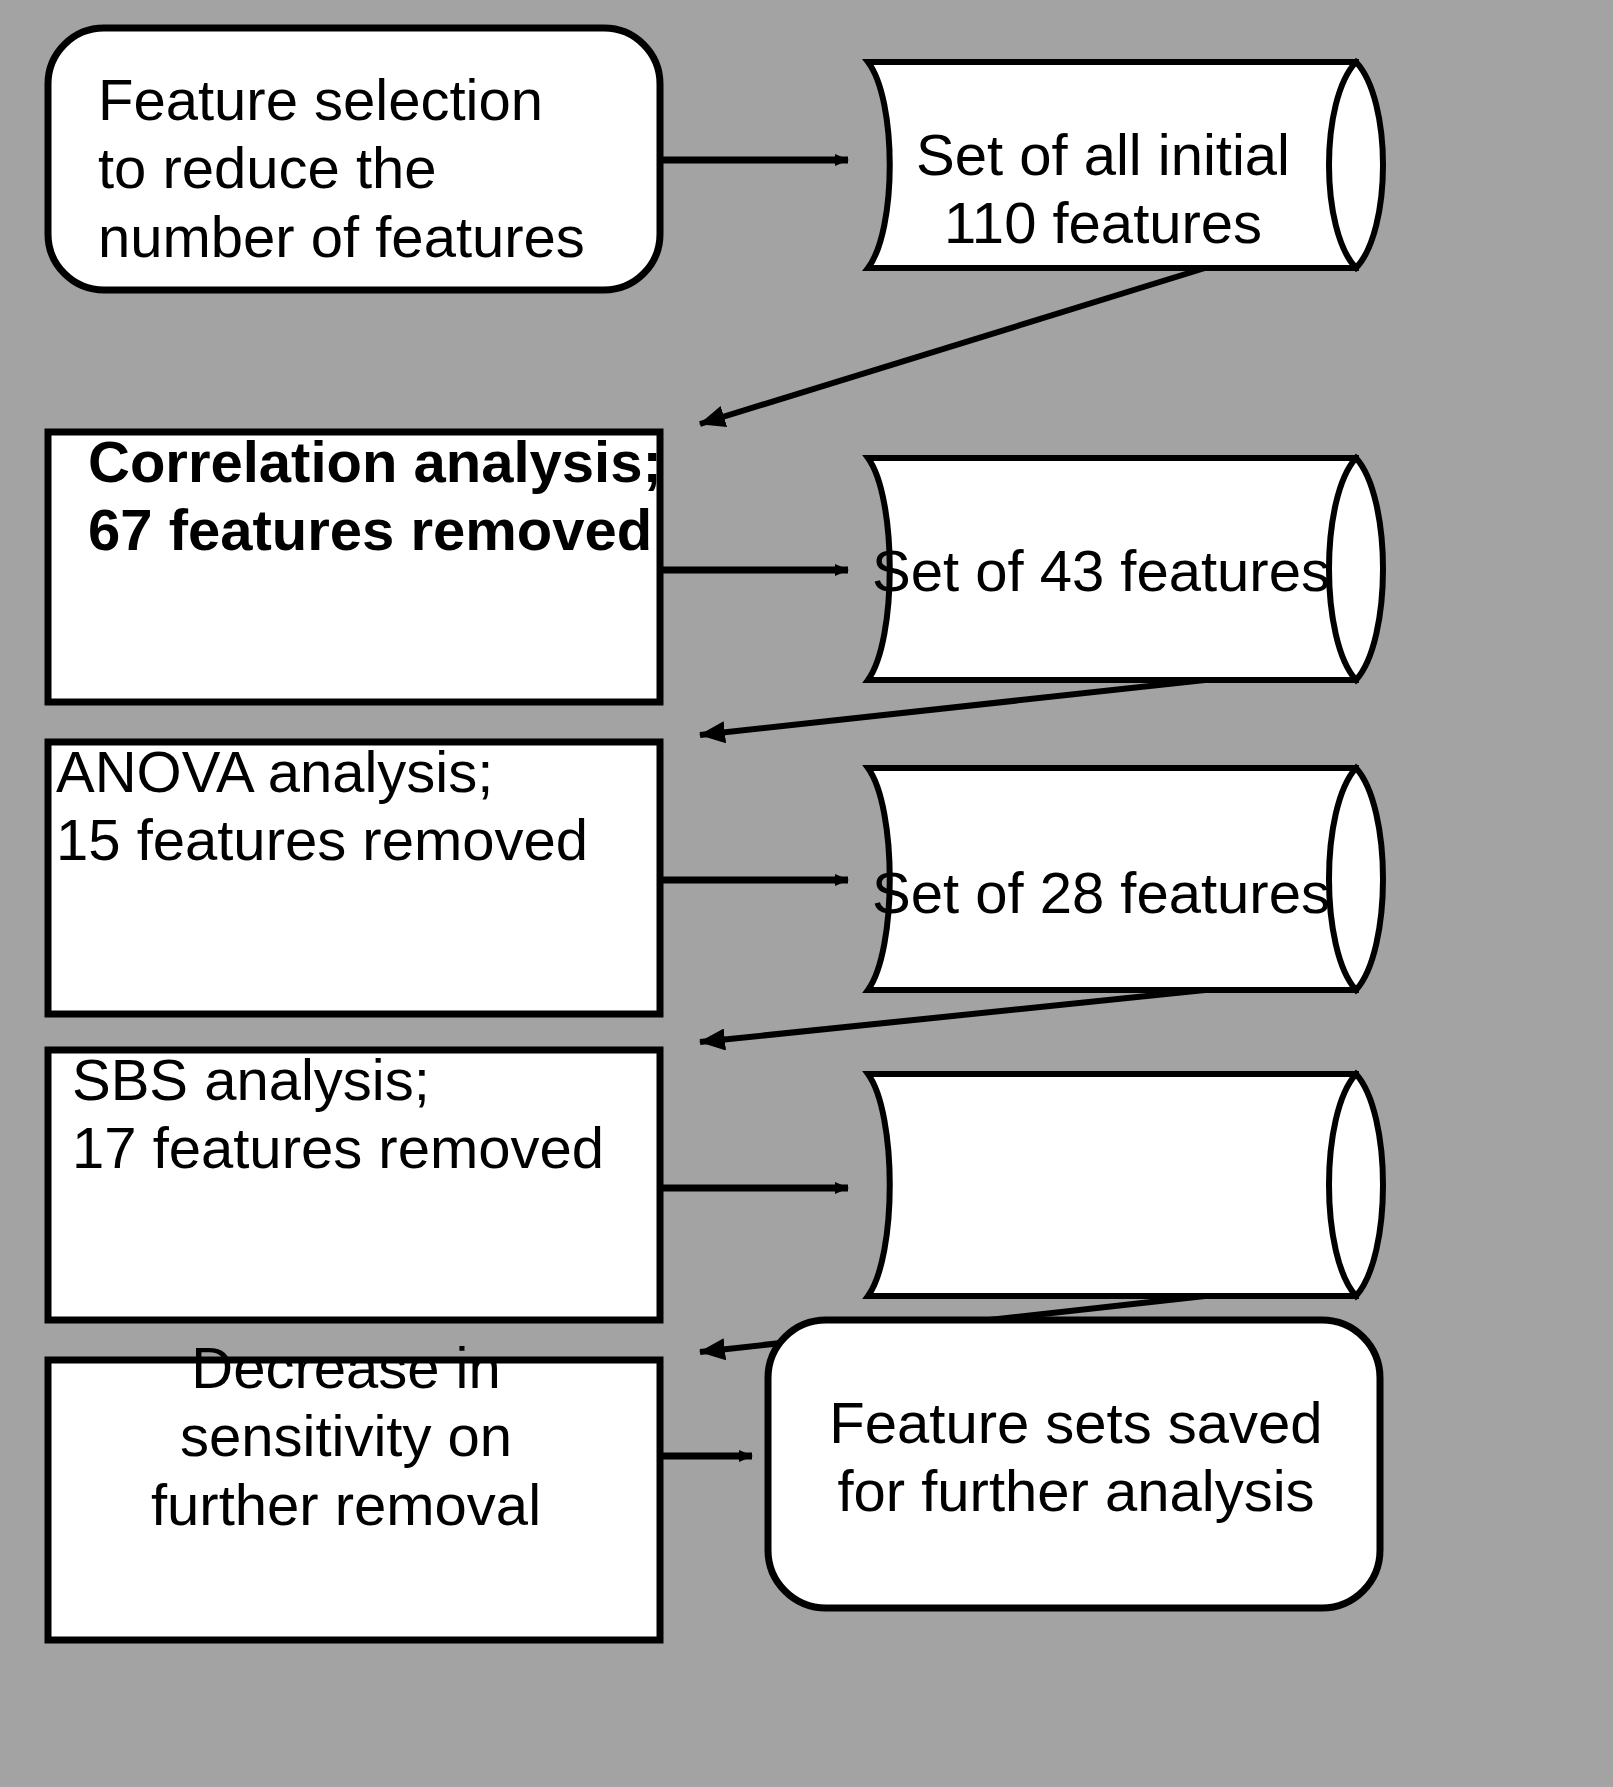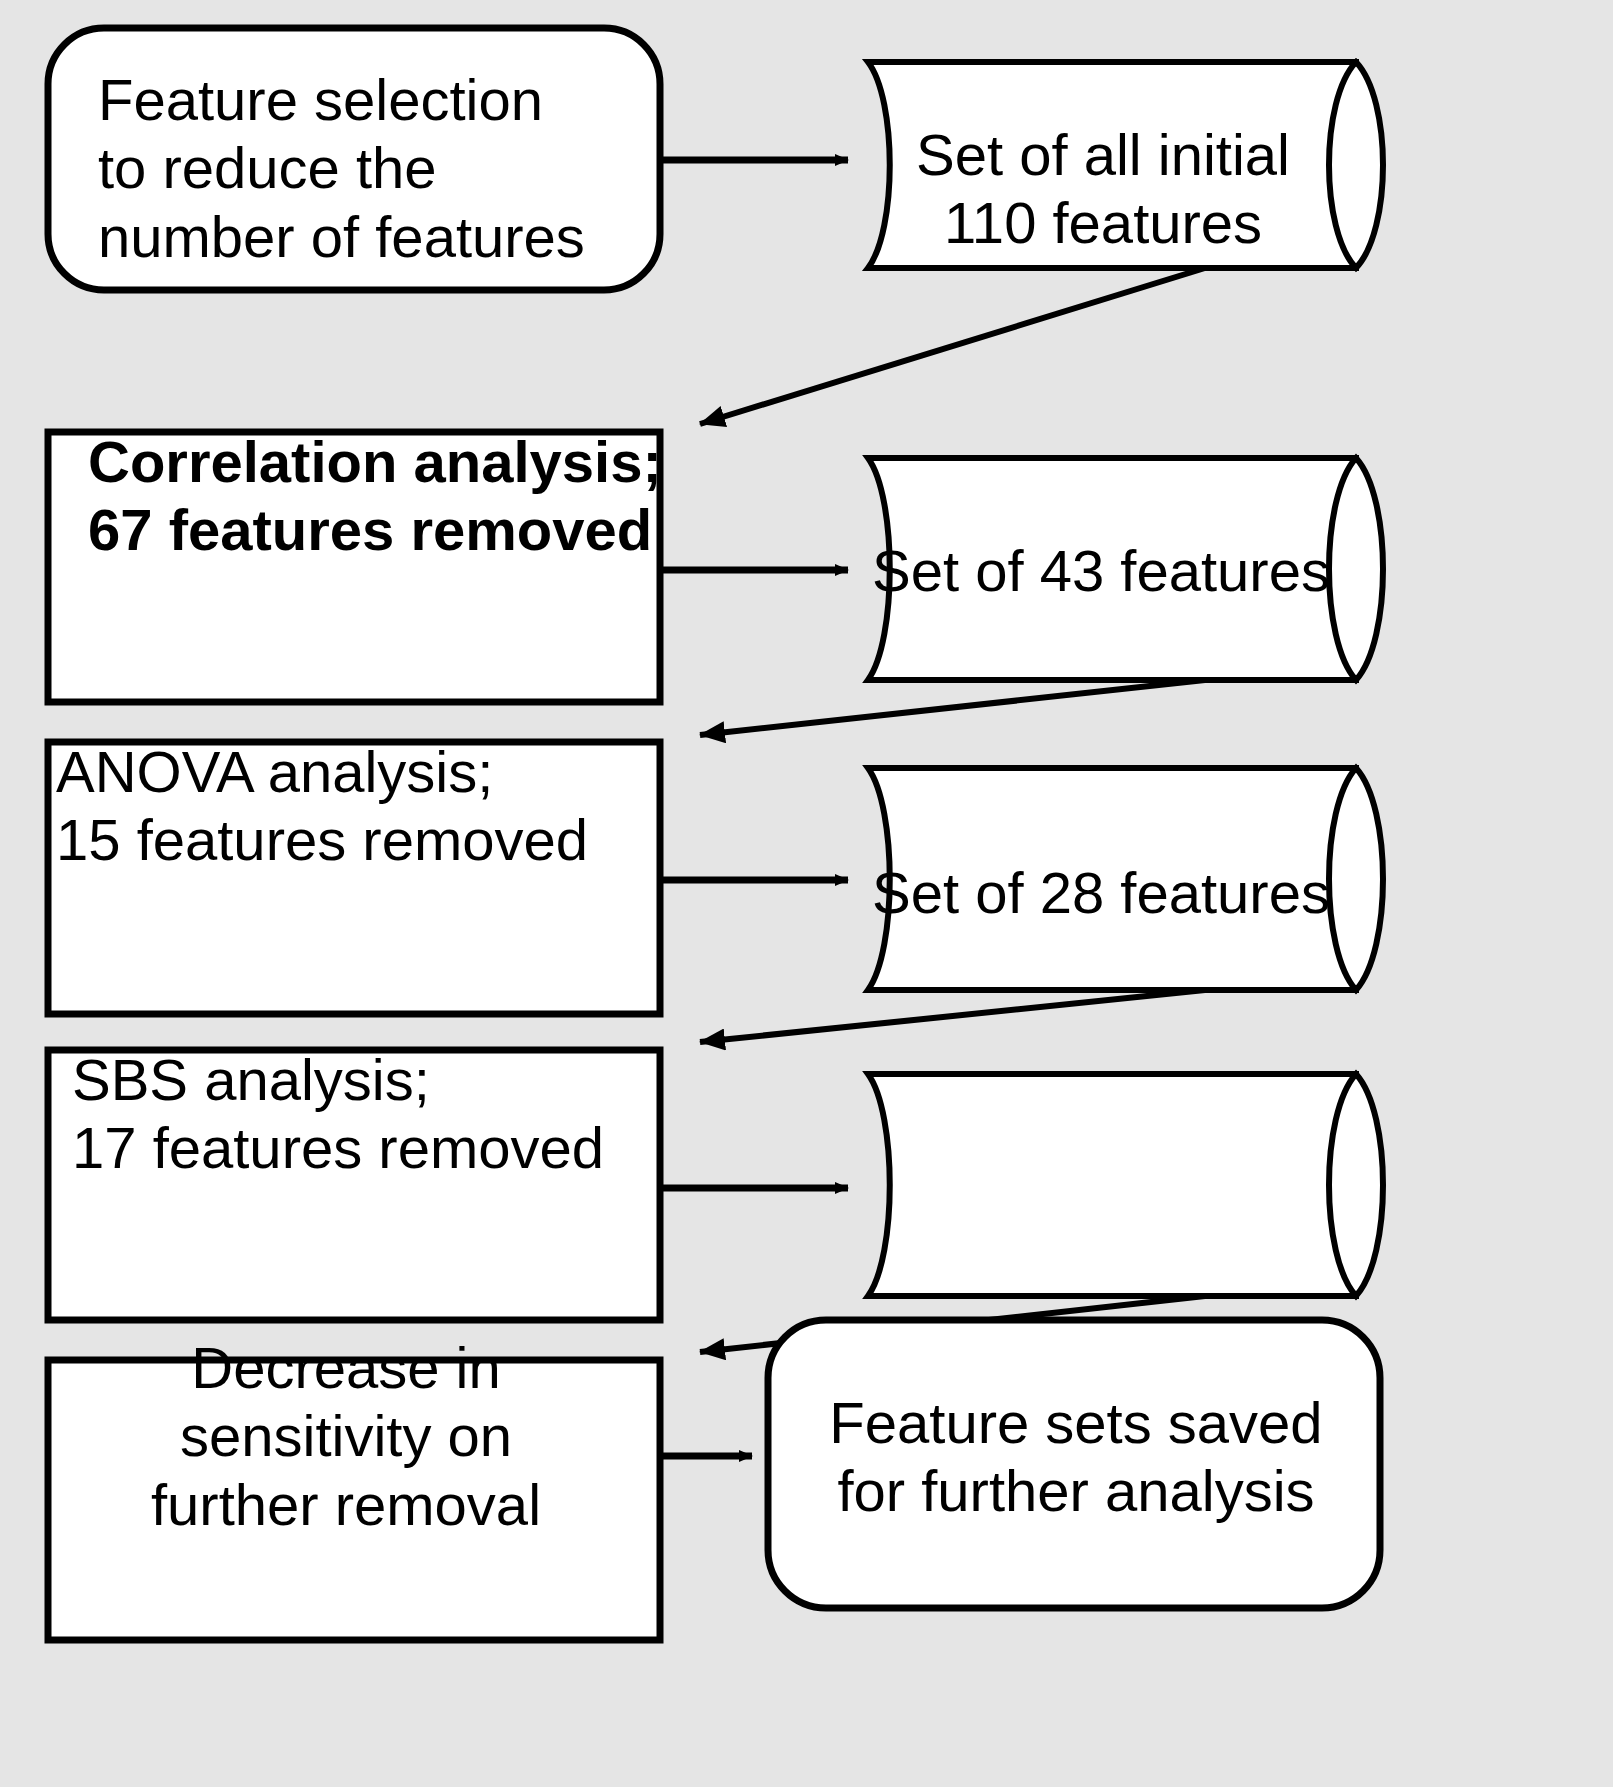--- a/index.html
+++ b/index.html
@@ -1,20 +1,20 @@
 <!DOCTYPE html>
 <html><head>
 <meta charset="utf-8">
 <style>
   html,body{margin:0;padding:0;background:#ffffff;}
   #page{
     position:relative;
     width:1613px;
     height:1787px;
-    background:#e5e5e5;
+    background:#a3a3a3;
     font-family:"Liberation Sans","DejaVu Sans",sans-serif;
     overflow:hidden;
   }
   #flow-svg{position:absolute;left:0;top:0;width:1613px;height:1787px;}
   .node-text{
     position:absolute;
     color:#000000;
     font-size:58px;
     line-height:1.18;
     white-space:pre-line;

